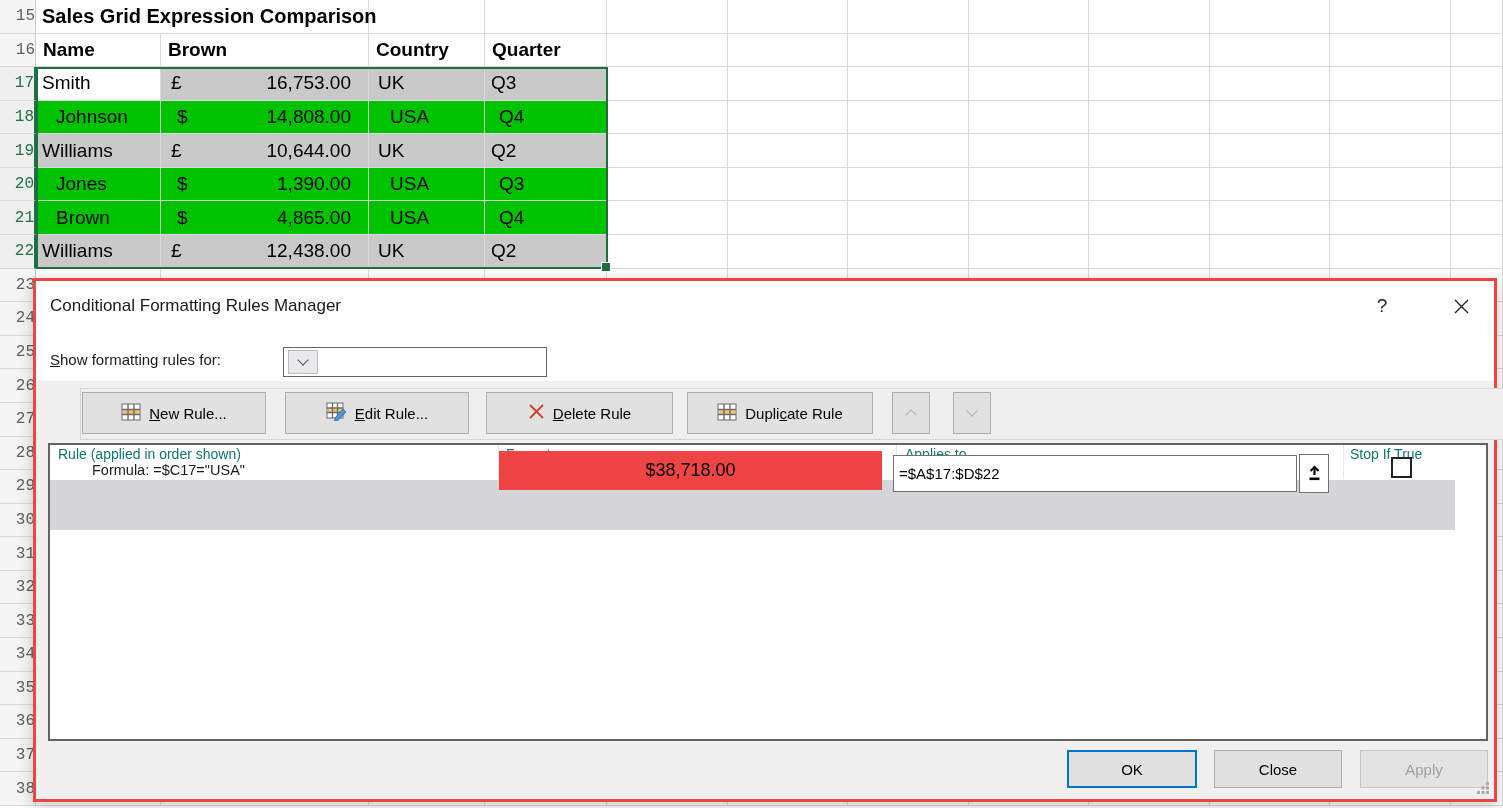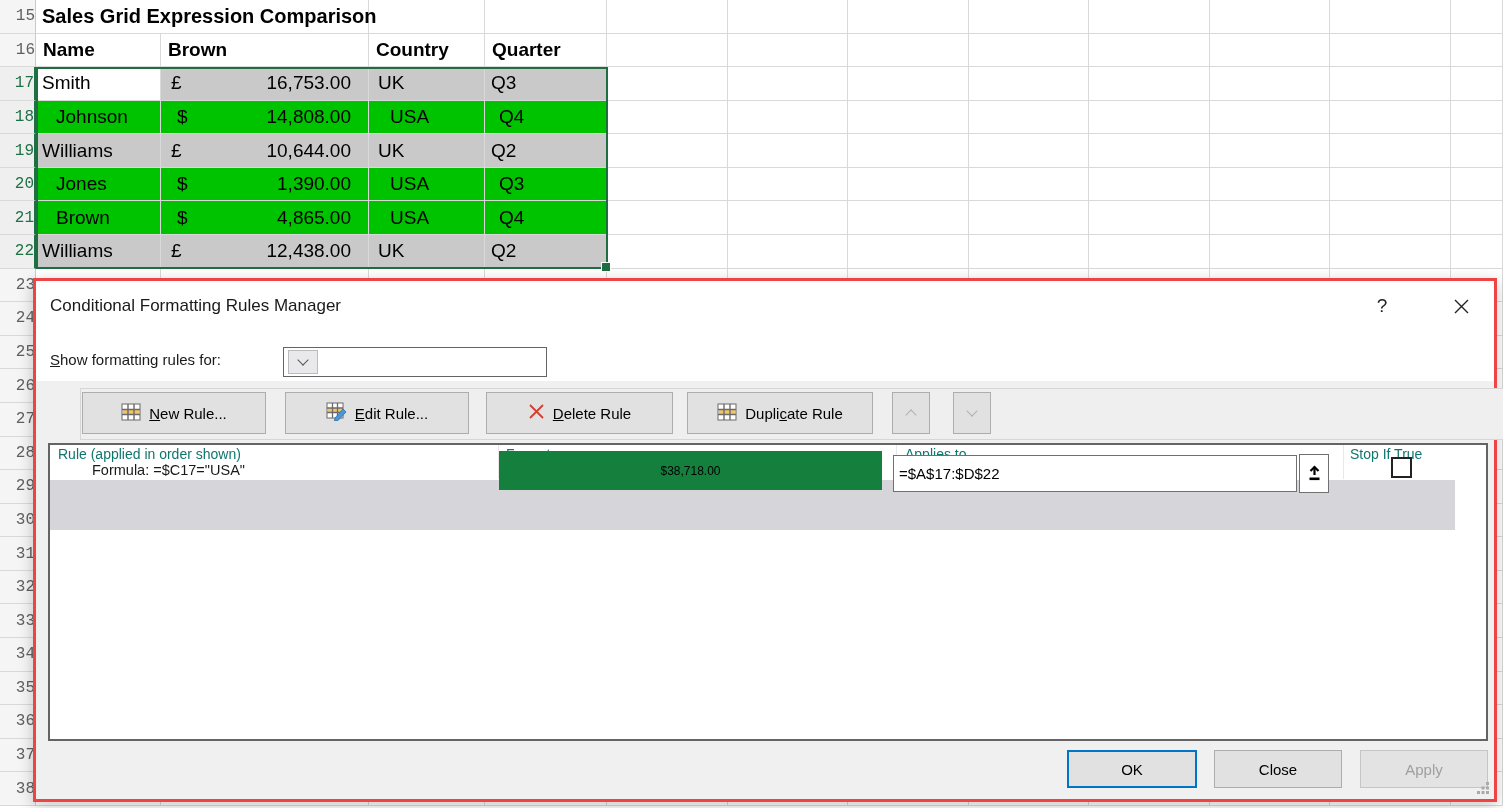--- a/index.html
+++ b/index.html
@@ -68,22 +68,22 @@
   .btn-down { left:872px; width:38px; }
 
   .ruleslist { position:absolute; left:12px; top:162px; width:1440px; height:298px;
                background:#fff; border:2px solid #646464; }
   .lh { position:absolute; top:1px; font-size:14px; color:#0f766e; }
   .lh-rule { left:8px; } .lh-format { left:456px; } .lh-applies { left:855px; } .lh-stop { left:1300px; }
   .lsep { position:absolute; top:0; width:1px; height:34px; background:#e8e8e8; }
   .sep1 { left:448px; } .sep2 { left:846px; } .sep3 { left:1293px; }
   .rule-row { position:absolute; left:0; top:35px; width:1405px; height:50px; background:#d5d5da; cursor:pointer; }
   .rule-text { position:absolute; left:42px; top:0; height:50px; display:flex; align-items:center; font-size:14.5px; }
-  .fmt-preview { position:absolute; left:449px; top:6px; width:383px; height:39px; background:#15803d;
-                 display:flex; align-items:center; justify-content:center; font-size:12px; color:#000; }
+  .fmt-preview { position:absolute; left:449px; top:6px; width:383px; height:39px; background:#ef4444;
+                 display:flex; align-items:center; justify-content:center; font-size:18px; color:#000; }
   .applies-input { position:absolute; left:843px; top:10px; width:404px; height:37px;
                    border:1px solid #707070; background:#fff; font-size:15px; padding-left:5px;
                    font-family:"Liberation Sans", sans-serif; }
   .range-btn { position:absolute; left:1249px; top:9px; width:30px; height:39px;
                background:#fff; border:1px solid #707070; display:flex; align-items:center; justify-content:center; cursor:pointer; }
   .stop-check { position:absolute; left:1341px; top:12px; width:21px; height:21px;
                 background:#fff; border:2px solid #222; cursor:pointer; }
 
   .fbtn { position:absolute; top:469px; height:38px; background:#e1e1e1; border:1px solid #adadad;
           font-size:15px; display:flex; align-items:center; justify-content:center; cursor:pointer; }

